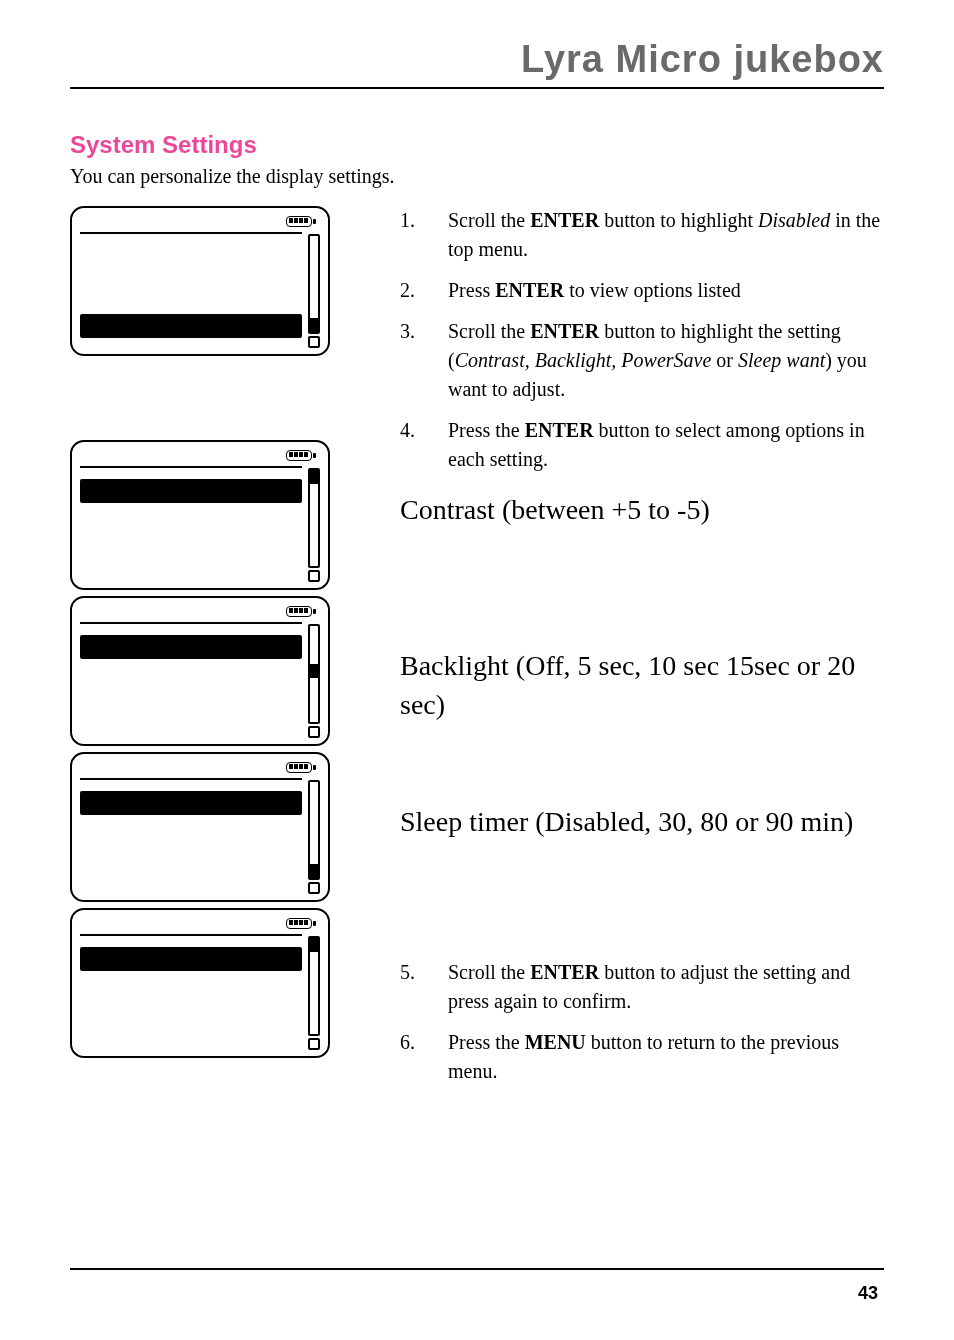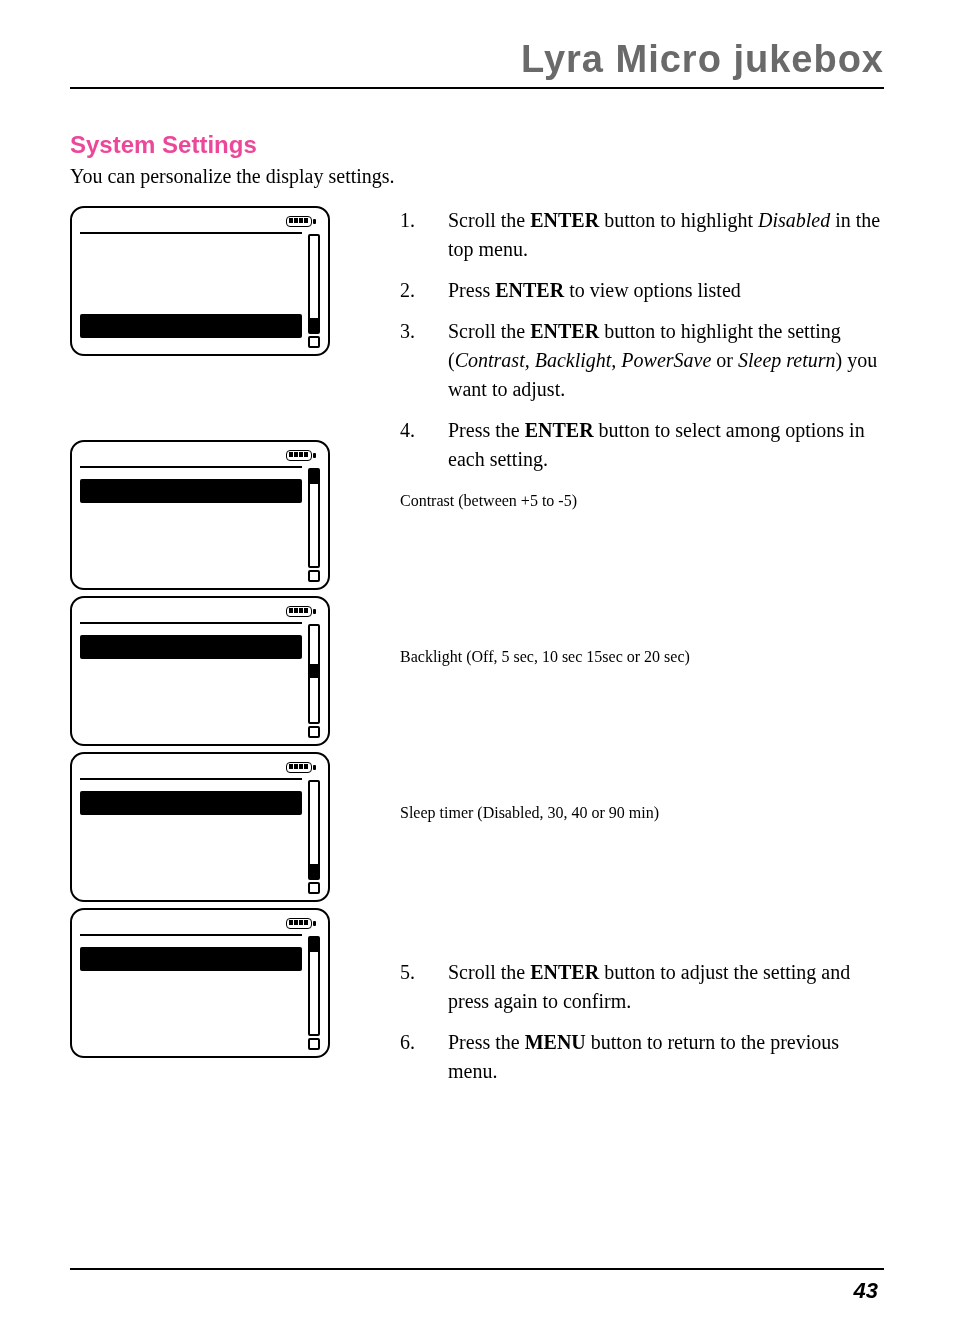--- a/index.html
+++ b/index.html
@@ -174,21 +174,21 @@
     flex: none;
     width: 48px;
   }
   ol.steps > li .txt {
     flex: 1;
   }
   .txt b, .txt strong { font-weight: 700; text-align: center; }
   .txt i { font-style: italic; }
 
   .option-label {
-    font-size: 16px;
+    font-size: 28px;
     line-height: 1.4;
     margin-top: 0;
     margin-bottom: 0;
   }
   .option-block {
     min-height: 156px;
   }
   .opt-first { padding-top: 4px; min-height: 156px; }
 
   .lower-list {
@@ -199,23 +199,22 @@
     position: absolute;
     left: 70px;
     right: 70px;
     bottom: 70px;
     border-top: 2px solid #000;
   }
   .page-number {
     position: absolute;
     right: 76px;
     bottom: 36px;
-    font-style: italic;
     font-weight: 700;
-    font-size: 22px;
+    font-size: 18px;
     font-family: "Arial", sans-serif;
   }
 </style>
 </head>
 <body>
 
 <div class="page">
 
   <div class="header">Lyra Micro jukebox</div>
 
@@ -367,36 +366,36 @@
           <li>
             <span class="num">1.</span>
             <span class="txt">Scroll the <b>ENTER</b> button to highlight <i>Disabled</i> in the top menu.</span>
           </li>
           <li>
             <span class="num">2.</span>
             <span class="txt">Press <b>ENTER</b>  to view options listed</span>
           </li>
           <li>
             <span class="num">3.</span>
-            <span class="txt">Scroll the <b>ENTER</b> button to highlight the setting (<i>Contrast, Backlight, PowerSave</i>  or <i>Sleep return</i>) you want to adjust.</span>
+            <span class="txt">Scroll the <b>ENTER</b> button to highlight the setting (<i>Contrast, Backlight, PowerSave</i>  or <i>Sleep want</i>) you want to adjust.</span>
           </li>
           <li>
             <span class="num">4.</span>
             <span class="txt">Press the <b>ENTER</b> button to select among options in each setting.</span>
           </li>
         </ol>
 
       <div class="opt-first option-block">
         <div class="option-label">Contrast (between +5 to -5)</div>
       </div>
       <div class="option-block">
         <div class="option-label">Backlight (Off, 5 sec, 10 sec 15sec or 20 sec)</div>
       </div>
       <div class="option-block">
-        <div class="option-label">Sleep timer (Disabled, 30, 40 or 90 min)</div>
+        <div class="option-label">Sleep timer (Disabled, 30, 80 or 90 min)</div>
       </div>
 
       <ol class="steps lower-list" id="steps-bottom">
           <li>
             <span class="num">5.</span>
             <span class="txt">Scroll the <b>ENTER</b> button to adjust the setting and press again to confirm.</span>
           </li>
           <li>
             <span class="num">6.</span>
             <span class="txt">Press the <b>MENU</b> button to return to the previous menu.</span>

